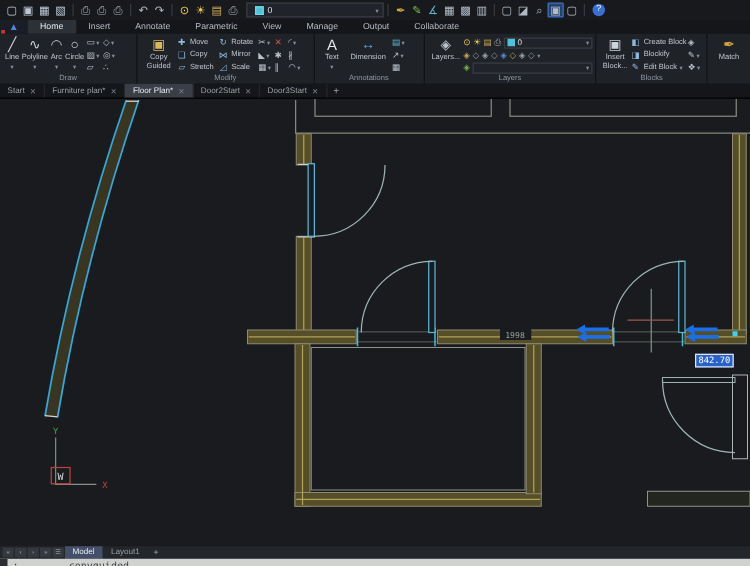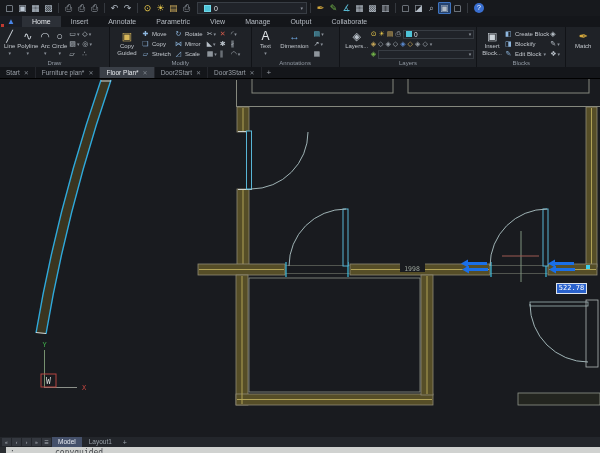--- a/index.html
+++ b/index.html
@@ -190,21 +190,21 @@
     <g>
       <line x1="44.5" y1="350" x2="44.5" y2="387.5" stroke="#76906f" stroke-width="1"></line>
       <line x1="44" y1="387.5" x2="77" y2="387.5" stroke="#8b9089" stroke-width="1"></line>
       <text x="44.5" y="347" font-size="7" fill="#3fae4a" text-anchor="middle">Y</text>
       <text x="84" y="390" font-size="7" fill="#c0453f" text-anchor="middle">X</text>
       <rect x="41" y="374" width="15" height="13" fill="none" stroke="#b64540" stroke-width="1"></rect>
       <text x="48.5" y="384" font-size="8" fill="#d8dcd8" text-anchor="middle">W</text>
     </g>
   </svg>
 
-  <div class="abs" id="dyninput">522.78</div>
+  <div class="abs" id="dyninput">842.70</div>
 
   <div class="abs" id="titlebar">
     <span class="ticon doc">▢</span>
     <span class="ticon doc">▣</span>
     <span class="ticon doc">▦</span>
     <span class="ticon doc">▧</span>
     <span class="tsep"></span>
     <span class="ticon printer">⎙</span>
     <span class="ticon printer">⎙</span>
     <span class="ticon printer">⎙</span>

